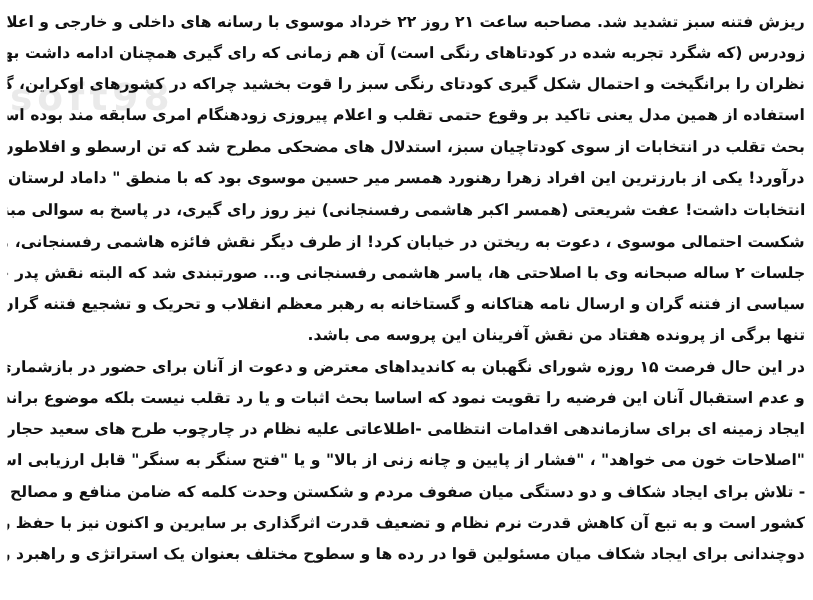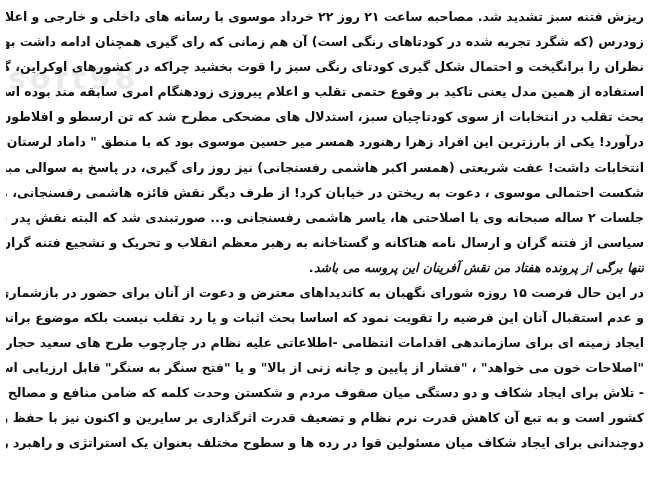--- a/index.html
+++ b/index.html
@@ -69,21 +69,21 @@
       <div class="line" style="top: 6px;">ریزش فتنه سبز تشدید شد. مصاحبه ساعت ۲۱ روز ۲۲ خرداد موسوی با رسانه های داخلی و خارجی و اعلام دروغین پیروزی</div>
       <div class="line" style="top: 31px;">زودرس (که شگرد تجربه شده در کودتاهای رنگی است) آن هم زمانی که رای گیری همچنان ادامه داشت بهت مردم و صاحب</div>
       <div class="line" style="top: 56px;">نظران را برانگیخت و احتمال شکل گیری کودتای رنگی سبز را قوت  بخشید چراکه در کشورهای اوکراین، گرجستان و قرقیزستان</div>
       <div class="line" style="top: 81px;">استفاده از همین مدل یعنی تاکید بر وقوع حتمی تقلب و اعلام پیروزی زودهنگام  امری سابقه مند بوده است. از سوی دیگر با طرح</div>
       <div class="line" style="top: 106px;">بحث تقلب در انتخابات از سوی کودتاچیان سبز، استدلال های مضحکی مطرح شد که تن ارسطو و افلاطون را در گور به لرزه</div>
       <div class="line" style="top: 131px;">درآورد! یکی از بارزترین این افراد زهرا رهنورد همسر میر حسین موسوی بود که با منطق " داماد لرستان" سعی بر اثبات تقلب در</div>
       <div class="line" style="top: 157px;">انتخابات داشت! عفت شریعتی (همسر اکبر هاشمی رفسنجانی) نیز روز رای گیری، در پاسخ به سوالی مبنی بر واکنش نسبت به</div>
       <div class="line" style="top: 182px;">شکست احتمالی موسوی ، دعوت به ریختن در خیابان کرد! از طرف دیگر نقش فائزه هاشمی رفسنجانی، مهدی هاشمی رفسنجانی و</div>
       <div class="line" style="top: 207px;">جلسات ۲ ساله صبحانه وی با اصلاحتی ها، یاسر هاشمی رفسنجانی و... صورتبندی شد که البته نقش پدر خانواده در حمایت مالی و</div>
       <div class="line" style="top: 232px;">سیاسی از فتنه گران و ارسال نامه هتاکانه و گستاخانه به رهبر معظم انقلاب و تحریک و تشجیع فتنه گران در نماز جمعه ۲۶ تیر ۸۸</div>
-      <div class="line last" style="top: 257px; font-style: italic;">تنها برگی از پرونده هفتاد من نقش آفرینان این پروسه می باشد.</div>
+      <div class="line last" style="top: 257px;">تنها برگی از پرونده هفتاد من نقش آفرینان این پروسه می باشد.</div>
       <div class="line" style="top: 282px;">در این حال فرصت ۱۵ روزه شورای نگهبان به کاندیداهای معترض و دعوت از آنان برای حضور در بازشماری ۱۰ درصد صندوق ها</div>
       <div class="line" style="top: 307px;">و عدم استقبال آنان این فرضیه را تقویت نمود که اساسا بحث اثبات و یا رد تقلب نیست بلکه موضوع براندازی نظام مطرح است و</div>
       <div class="line" style="top: 332px;">ایجاد زمینه ای برای سازماندهی اقدامات انتظامی -اطلاعاتی علیه نظام در چارچوب طرح های سعید حجاریان مبنی بر اینکه</div>
       <div class="line last" style="top: 357px;">"اصلاحات خون می خواهد" ، "فشار از پایین و چانه زنی از بالا" و یا "فتح سنگر به سنگر" قابل ارزیابی است.</div>
       <div class="line" style="top: 382px;">- تلاش برای ایجاد شکاف و دو دستگی میان صفوف مردم و شکستن وحدت کلمه که ضامن منافع و مصالح ملی و بین المللی یک</div>
       <div class="line" style="top: 407px;">کشور است و به تبع آن کاهش قدرت نرم نظام و تضعیف قدرت اثرگذاری بر سایرین و اکنون نیز با حفظ رویکرد گذشته تلاش</div>
       <div class="line last" style="top: 432px;">دوچندانی برای ایجاد شکاف میان مسئولین قوا در رده ها و سطوح مختلف بعنوان یک استراتژی و راهبرد راهگشا در پیش گرفته اند.</div>
     </div>
 </div>
 

